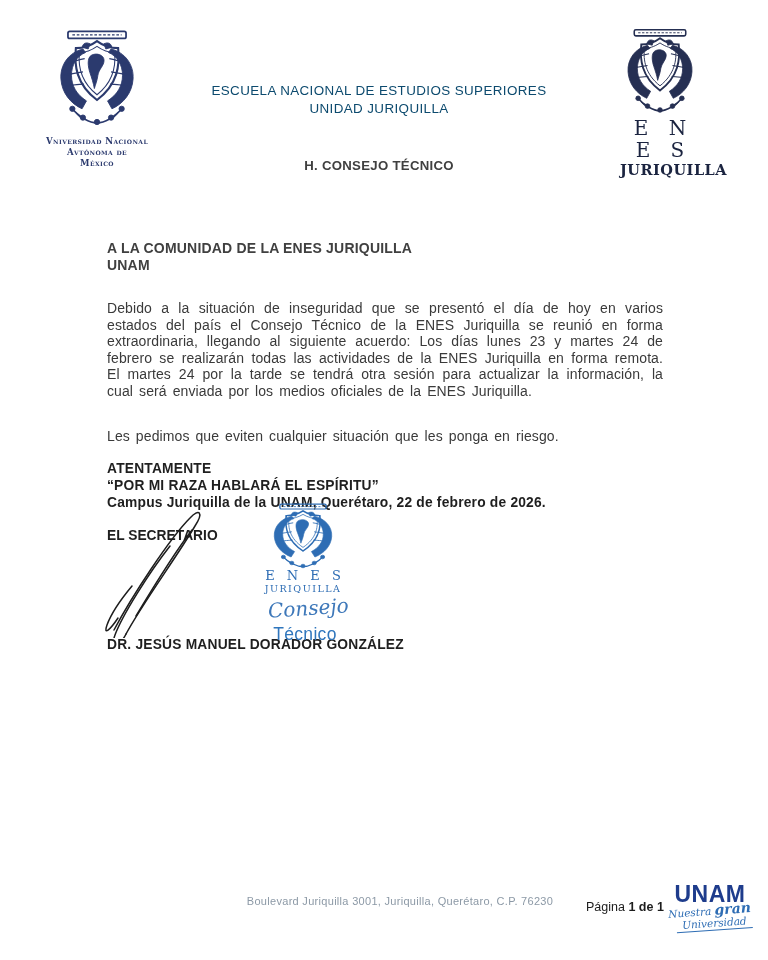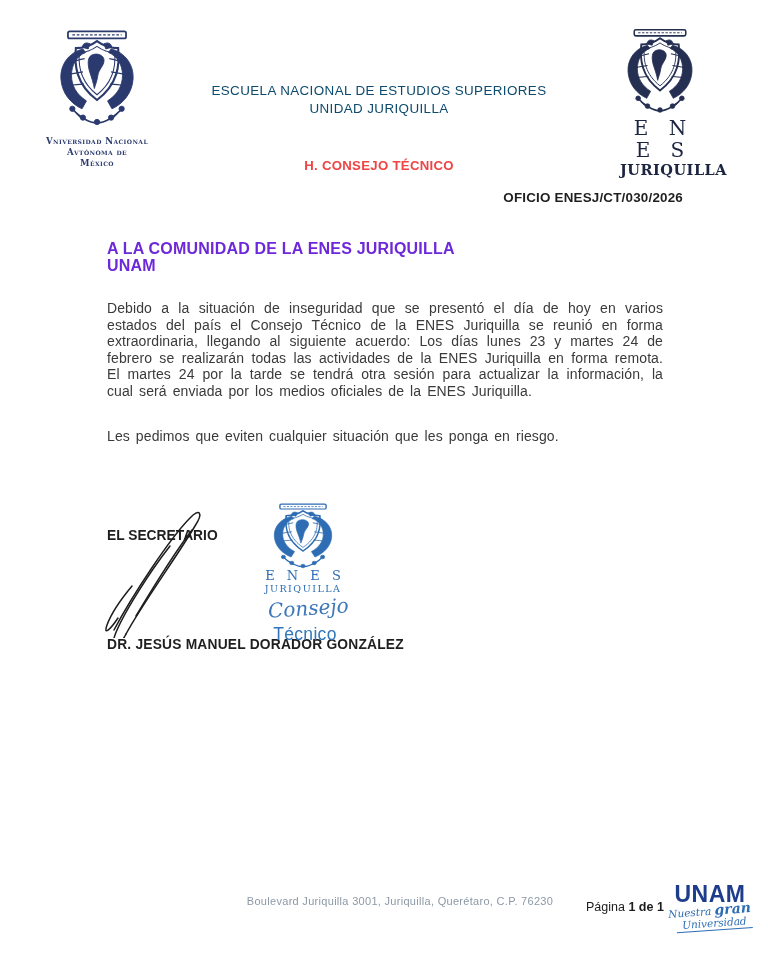--- a/index.html
+++ b/index.html
@@ -15,26 +15,26 @@
     font-family:"DejaVu Serif", serif;font-size:8.6px;line-height:11px;
     color:#2b3a6e;font-variant:small-caps;letter-spacing:.4px;font-weight:700;}
   .header-center{left:183px;top:82px;width:392px;text-align:center;
     font-size:13.4px;line-height:18px;color:#0c4a6e;letter-spacing:.4px;}
   .seal-right{left:620px;top:25px;width:80px;color:#252f52;text-align:center;}
   .seal-right svg{width:78px;height:92px;display:block;margin:0 auto;}
   .enes-word{font-family:"DejaVu Serif", serif;color:#1b2440;}
   .enes-line1{font-size:20px;letter-spacing:7px;line-height:22px;margin-left:7px;}
   .enes-line2{font-size:14.5px;font-weight:700;letter-spacing:.5px;line-height:17px;}
   .council{left:183px;top:158px;width:392px;text-align:center;
-    font-size:13.2px;font-weight:700;color:#ef4444;letter-spacing:.3px;}
+    font-size:13.2px;font-weight:700;color:#404040;letter-spacing:.3px;}
   .oficio{left:380px;top:190px;width:303px;text-align:right;
     font-size:13.4px;font-weight:700;color:#1f1f1f;letter-spacing:.2px;}
   
-  .addressee{left:107px;top:240px;width:556px;font-size:16px;font-weight:700;
-    line-height:17px;color:#6d28d9;letter-spacing:.2px;}
+  .addressee{left:107px;top:240px;width:556px;font-size:14px;font-weight:700;
+    line-height:17px;color:#404040;letter-spacing:.2px;}
   .para{left:107px;top:300px;width:556px;font-size:14px;line-height:16.5px;
     text-align:justify;color:#3a3a3a;word-spacing:2px;letter-spacing:.1px;}
   .para2{top:428px;text-align:left;}
   .closing{left:107px;top:460px;width:556px;font-size:13.8px;font-weight:700;
     line-height:17px;color:#1f1f1f;letter-spacing:.2px;}
   .secretario{left:107px;top:528px;font-size:13.8px;font-weight:700;color:#1f1f1f;z-index:1;}
   .signer-name{left:107px;top:610px;font-size:13.8px;font-weight:700;color:#1f1f1f;z-index:1;letter-spacing:.2px;margin-top:27px;}
   .signature{left:94px;top:506px;width:128px;height:132px;z-index:2;pointer-events:none;}
   
   .stamp{left:261px;top:503px;width:84px;text-align:center;color:#2e6db4;z-index:3;}
@@ -109,30 +109,34 @@
 
   <div class="abs seal-right">
     <svg viewBox="0 0 100 110">
         <use href="#unam-seal"></use>
       </svg>
     <div class="enes-word enes-line1">E N E S</div>
     <div class="enes-word enes-line2">JURIQUILLA</div>
   </div>
 
   <div class="abs council">H. CONSEJO TÉCNICO</div>
-  <div class="abs oficio">OFICIO ENESJ/CT/030/2026</div>
 
   <div class="abs addressee">
     <div>A LA COMUNIDAD DE LA ENES JURIQUILLA</div>
     <div>UNAM</div>
   </div>
 
   <div class="abs para">Debido a la situación de inseguridad que se presentó el día de hoy en varios estados del país el Consejo Técnico de la ENES Juriquilla se reunió en forma extraordinaria, llegando al siguiente acuerdo: Los días lunes 23 y martes 24 de febrero se realizarán todas las actividades de la ENES Juriquilla en forma remota. El martes 24 por la tarde se tendrá otra sesión para actualizar la información, la cual será enviada por los medios oficiales de la ENES Juriquilla.</div>
   <div class="abs para para2">Les pedimos que eviten cualquier situación que les ponga en riesgo.</div>
 
+  <div class="abs closing">
+    <div>ATENTAMENTE</div>
+    <div>“POR MI RAZA HABLARÁ EL ESPÍRITU”</div>
+    <div>Campus Juriquilla de la UNAM, Querétaro, 22 de febrero de 2026.</div>
+  </div>
 
   <div class="abs secretario">EL SECRETARIO</div>
 
   <svg class="abs signature" viewBox="0 0 128 132">
     <g fill="none" stroke="#1d1d1d" stroke-width="1.5" stroke-linecap="round">
       <path d="M20 124 C38 90 76 32 96 12 C105 2 110 6 101 20 C82 52 48 98 32 128"></path>
       <path d="M32 128 C26 140 16 142 21 129 C28 110 54 68 76 40"></path>
       <path d="M42 110 C60 80 84 42 98 24"></path>
       <path d="M24 112 C16 124 9 130 13 119 C17 108 28 92 38 80"></path>
     </g>

